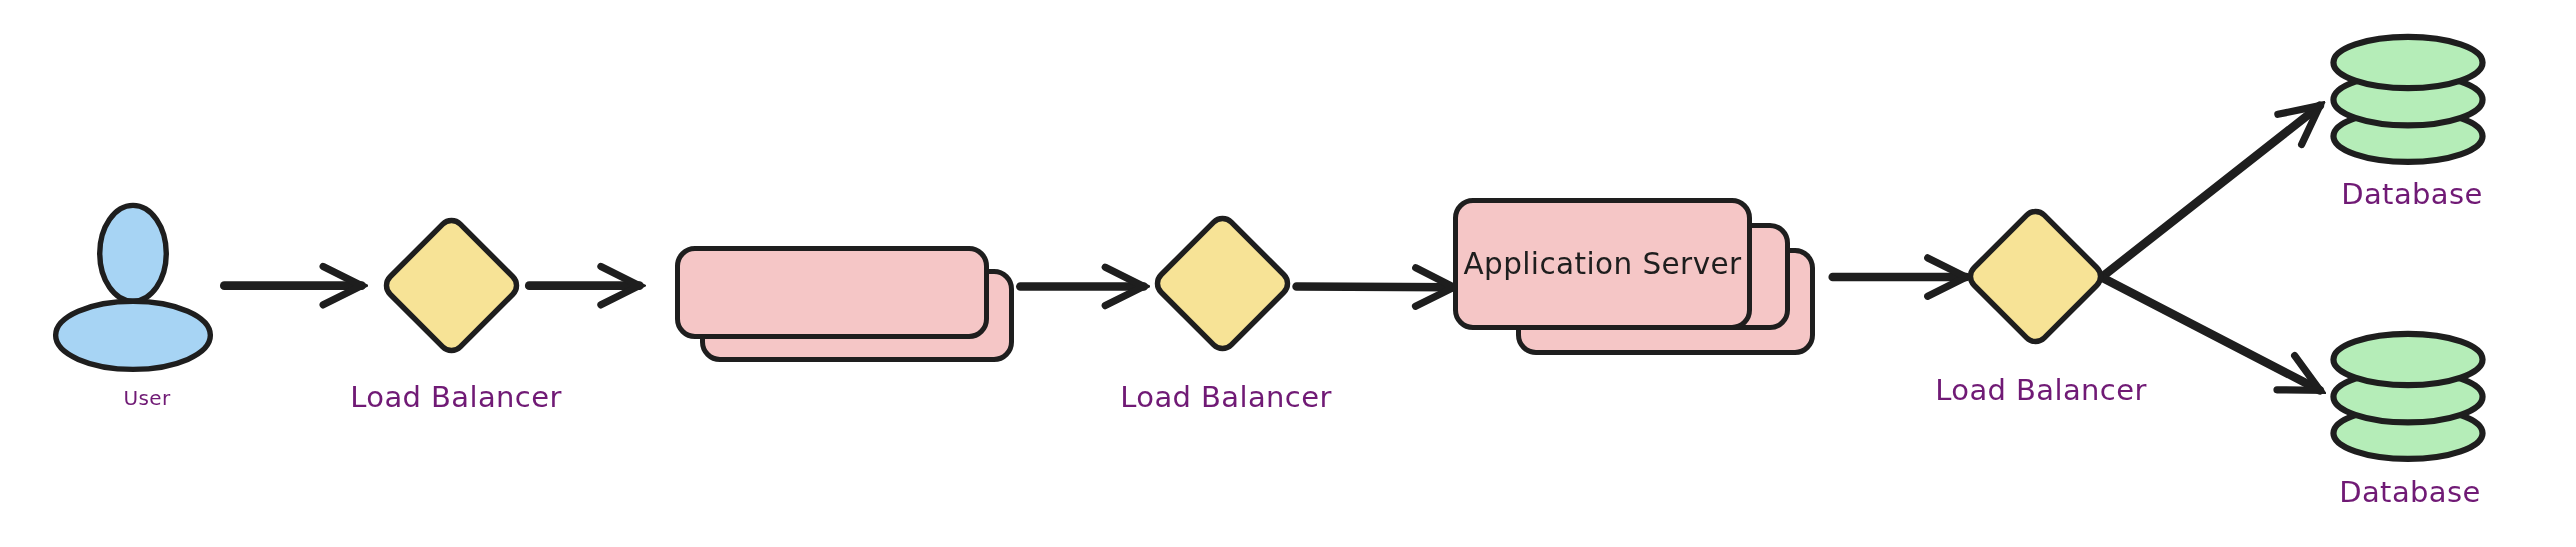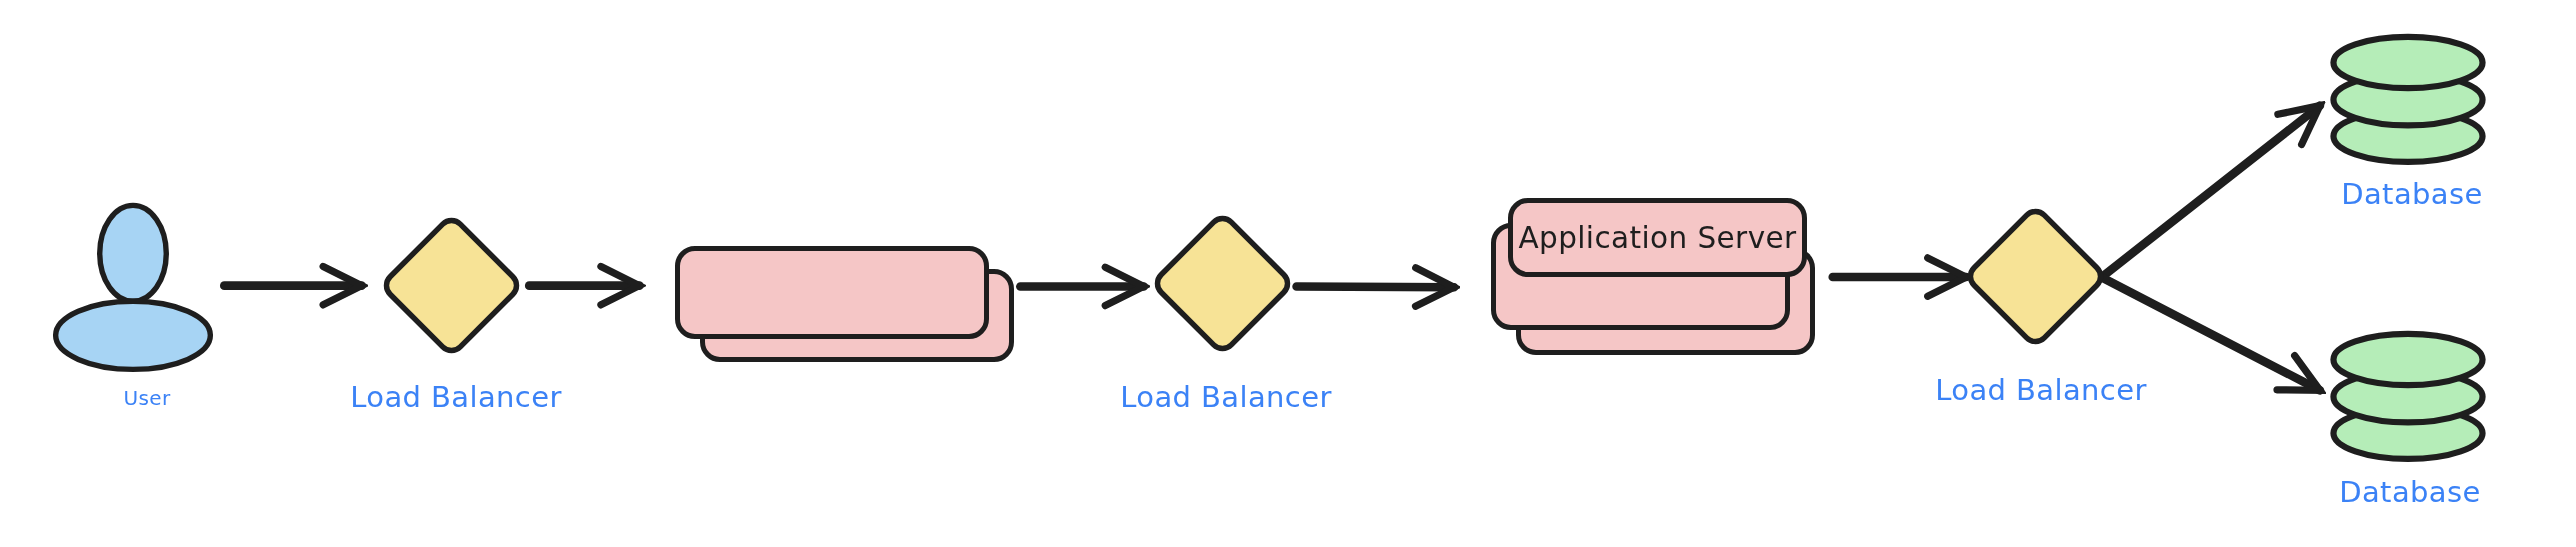--- a/index.html
+++ b/index.html
@@ -27,21 +27,21 @@
   .edge {
     stroke: #1e1e1e;
     stroke-width: 11;
     stroke-linecap: round;
     fill: none;
   }
   .node-label {
     position: absolute;
     transform: translateX(-50%);
     white-space: nowrap;
-    color: #3b82f6;
+    color: #701a75;
     letter-spacing: 0.4px;
   }
   .label-sm { font-size: 20px; }
   .label-md { font-size: 29px; }
   .stack-card {
     position: absolute;
     border: 5.4px solid #1e1e1e;
     border-radius: 20px;
     box-sizing: border-box;
   }
@@ -99,21 +99,21 @@
   <div class="stack-card" style="left: 700px; top: 269px; width: 314px; height: 93px; background-color: rgb(245, 198, 198);"></div>
   <div class="stack-card" style="left: 675px; top: 246px; width: 314px; height: 93px; background-color: rgb(245, 198, 198);"></div>
 
   <svg class="abs" style="left:1145px; top:206px;" width="155" height="155" viewBox="0 0 200 200">
     <rect class="shape-stroke" x="36" y="36" width="128" height="128" rx="16" transform="rotate(45 100 100)" fill="#f7e396"></rect>
   </svg>
   <div class="node-label label-md" style="left:1226px; top:380px;">Load Balancer</div>
 
   <div class="stack-card" style="left: 1516px; top: 248px; width: 299px; height: 107px; background-color: rgb(245, 198, 198);"></div>
   <div class="stack-card" style="left: 1491px; top: 223px; width: 299px; height: 107px; background-color: rgb(245, 198, 198);"></div>
-  <div class="stack-card stack-front" style="left: 1508px; top: 198px; width: 299px; height: 79px; background-color: rgb(245, 198, 198);">
+  <div class="stack-card stack-front" style="left: 1453px; top: 198px; width: 299px; height: 132px; background-color: rgb(245, 198, 198);">
     <span class="stack-label">Application Server</span>
   </div>
 
   <svg class="abs" style="left:1958px; top:199px;" width="155" height="155" viewBox="0 0 200 200">
     <rect class="shape-stroke" x="36" y="36" width="128" height="128" rx="16" transform="rotate(45 100 100)" fill="#f7e396"></rect>
   </svg>
   <div class="node-label label-md" style="left:2041px; top:373px;">Load Balancer</div>
 
   <svg class="abs" style="left:2328px; top:33px;" width="160" height="132" viewBox="0 0 206 170">
     <ellipse class="db-stroke" cx="103" cy="133" rx="96" ry="33" fill="#b5edb8"></ellipse>

